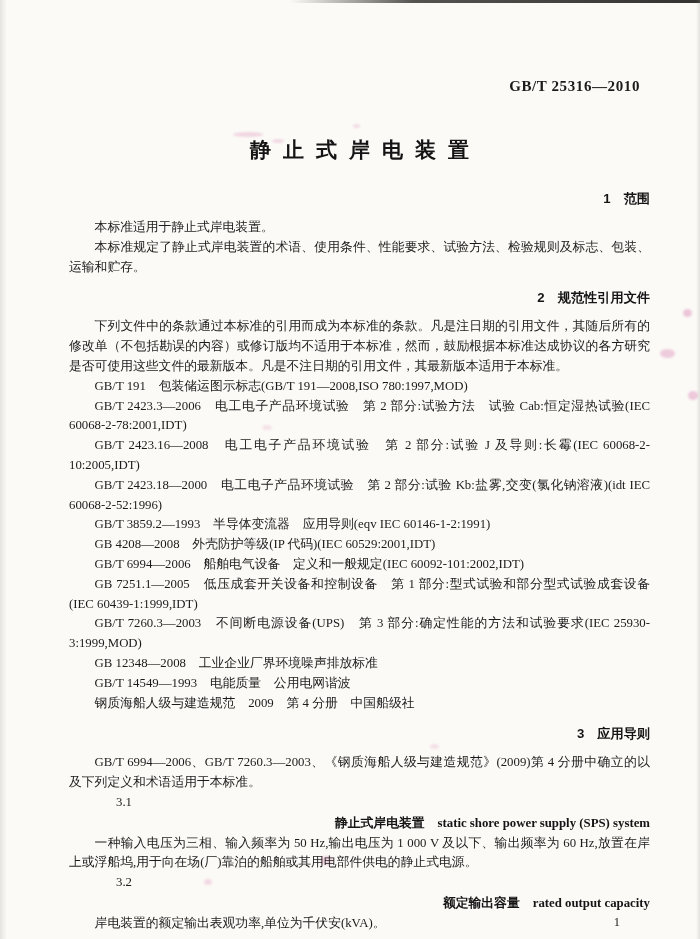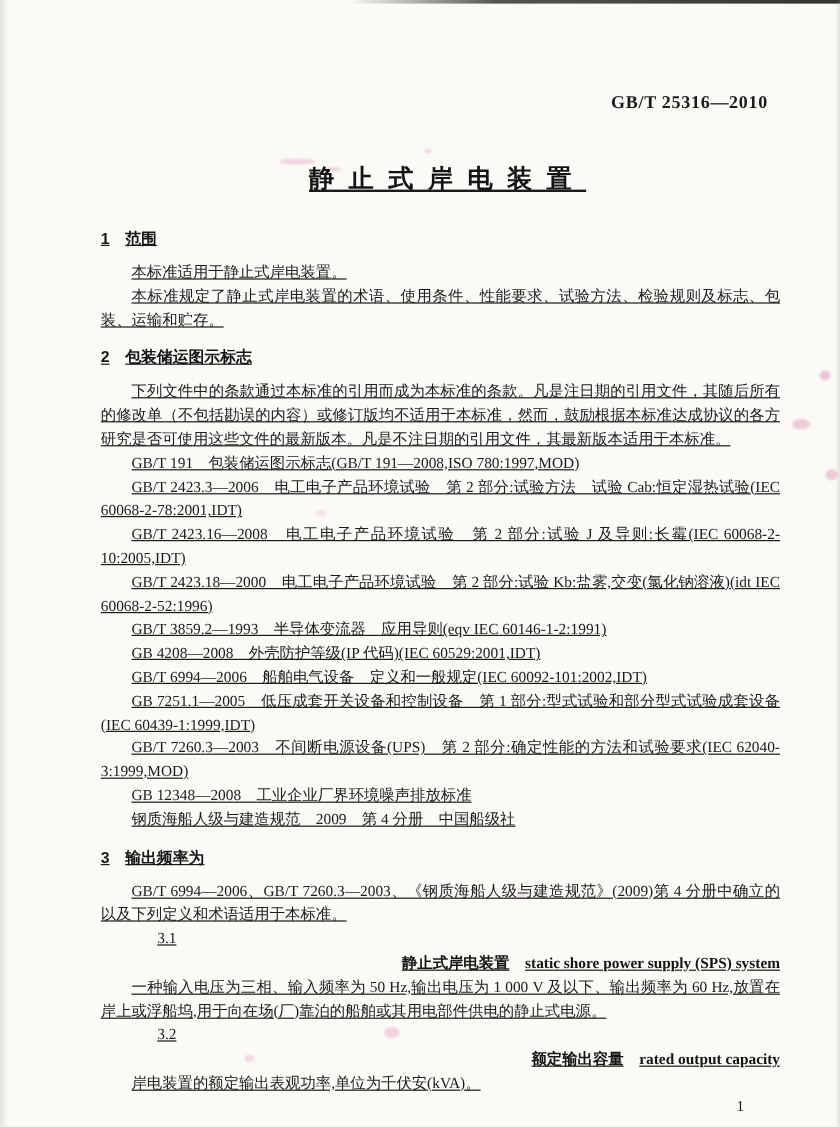--- a/index.html
+++ b/index.html
@@ -53,44 +53,43 @@
     position: absolute;
     top: 78px;
     right: 60px;
     font-weight: bold;
     font-size: 15px;
     letter-spacing: 0.6px;
     white-space: nowrap;
   }
   .content {
     position: absolute;
-    top: 0; left: 84px; right: 50px;
+    top: 0; left: 69px; right: 50px;
     font-size: 12.8px;
     line-height: 19.8px;
     text-align: justify;
-    text-decoration: underline;
   }
   .doc-title {
     margin: 136px 0 26px 0;
     text-align: center;
     font-family: "Liberation Sans", "DejaVu Sans", sans-serif;
     font-weight: bold;
     font-size: 21px;
     letter-spacing: 12px;
     text-indent: 12px;
     line-height: 28px;
     color: #141414;
   }
   .sec-heading {
     font-family: "Liberation Sans", "DejaVu Sans", sans-serif;
     font-weight: bold;
     font-size: 13.2px;
     line-height: 18px;
     margin: 12px 0 10px 0;
-    text-align: left;
+    text-align: right;
     color: #151515;
   }
   .sec-heading .sec-num { margin-right: 13px; }
   p { margin: 0; }
   .indent { text-indent: 2em; }
   .ref-item { text-indent: 2em; }
   .term-num { text-indent: 0; margin-left: 47px; }
   .term-line {
     text-indent: 2em;
     font-weight: bold;
@@ -131,37 +130,38 @@
 
     <h1 class="doc-title">静止式岸电装置</h1>
 
     <h2 class="sec-heading">
       <span class="sec-num">1</span><span>范围</span>
     </h2>
     <p class="indent">本标准适用于静止式岸电装置。</p>
     <p class="indent">本标准规定了静止式岸电装置的术语、使用条件、性能要求、试验方法、检验规则及标志、包装、运输和贮存。</p>
 
     <h2 class="sec-heading">
-      <span class="sec-num">2</span><span>包装储运图示标志</span>
+      <span class="sec-num">2</span><span>规范性引用文件</span>
     </h2>
     <p class="indent">下列文件中的条款通过本标准的引用而成为本标准的条款。凡是注日期的引用文件，其随后所有的修改单（不包括勘误的内容）或修订版均不适用于本标准，然而，鼓励根据本标准达成协议的各方研究是否可使用这些文件的最新版本。凡是不注日期的引用文件，其最新版本适用于本标准。</p>
     <p class="ref-item">GB/T 191　包装储运图示标志(GB/T 191—2008,ISO 780:1997,MOD)</p>
     <p class="ref-item">GB/T 2423.3—2006　电工电子产品环境试验　第 2 部分:试验方法　试验 Cab:恒定湿热试验(IEC 60068-2-78:2001,IDT)</p>
     <p class="ref-item">GB/T 2423.16—2008　电工电子产品环境试验　第 2 部分:试验 J 及导则:长霉(IEC 60068-2-10:2005,IDT)</p>
     <p class="ref-item">GB/T 2423.18—2000　电工电子产品环境试验　第 2 部分:试验 Kb:盐雾,交变(氯化钠溶液)(idt IEC 60068-2-52:1996)</p>
     <p class="ref-item">GB/T 3859.2—1993　半导体变流器　应用导则(eqv IEC 60146-1-2:1991)</p>
     <p class="ref-item">GB 4208—2008　外壳防护等级(IP 代码)(IEC 60529:2001,IDT)</p>
     <p class="ref-item">GB/T 6994—2006　船舶电气设备　定义和一般规定(IEC 60092-101:2002,IDT)</p>
     <p class="ref-item">GB 7251.1—2005　低压成套开关设备和控制设备　第 1 部分:型式试验和部分型式试验成套设备(IEC 60439-1:1999,IDT)</p>
-    <p class="ref-item">GB/T 7260.3—2003　不间断电源设备(UPS)　第 2 部分:确定性能的方法和试验要求(IEC 62040-3:1999,MOD)</p>
+    <p class="ref-item">GB/T 7260.3—2003　不间断电源设备(UPS)　第 3 部分:确定性能的方法和试验要求(IEC 25930-3:1999,MOD)</p>
     <p class="ref-item">GB 12348—2008　工业企业厂界环境噪声排放标准</p>
+    <p class="ref-item">GB/T 14549—1993　电能质量　公用电网谐波</p>
     <p class="ref-item">钢质海船人级与建造规范　2009　第 4 分册　中国船级社</p>
 
     <h2 class="sec-heading">
-      <span class="sec-num">3</span><span>输出频率为</span>
+      <span class="sec-num">3</span><span>应用导则</span>
     </h2>
     <p class="indent">GB/T 6994—2006、GB/T 7260.3—2003、《钢质海船人级与建造规范》(2009)第 4 分册中确立的以及下列定义和术语适用于本标准。</p>
 
     <p class="term-num">3.1</p>
     <p class="term-line">
       <span class="term-cn">静止式岸电装置</span><span class="term-en">static shore power supply (SPS) system</span>
     </p>
     <p class="indent">一种输入电压为三相、输入频率为 50 Hz,输出电压为 1 000 V 及以下、输出频率为 60 Hz,放置在岸上或浮船坞,用于向在场(厂)靠泊的船舶或其用电部件供电的静止式电源。</p>
 
     <p class="term-num">3.2</p>

